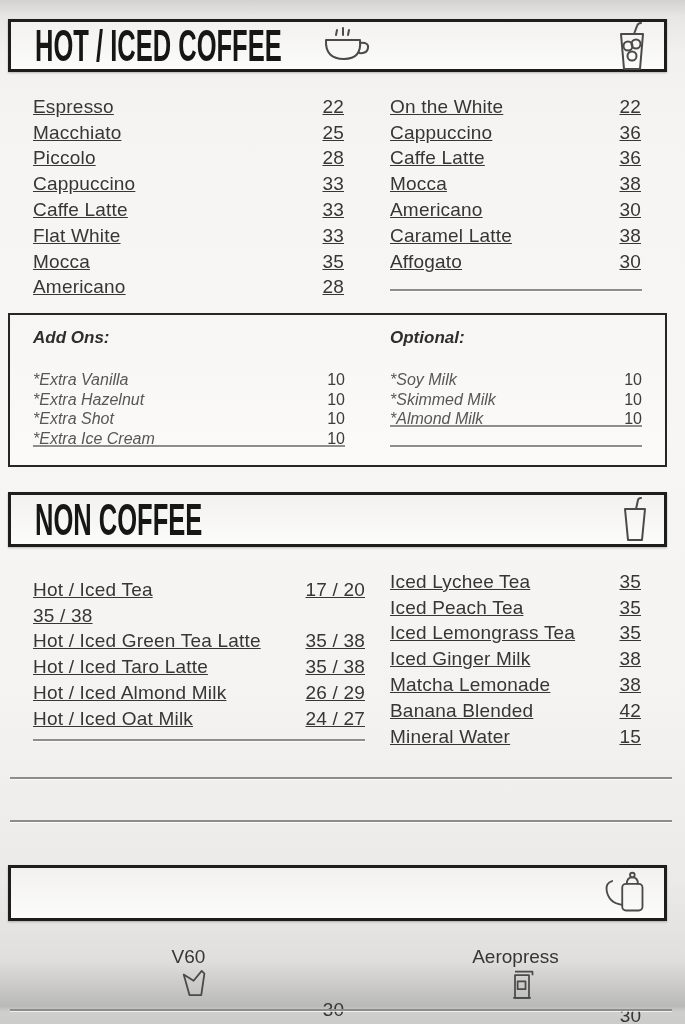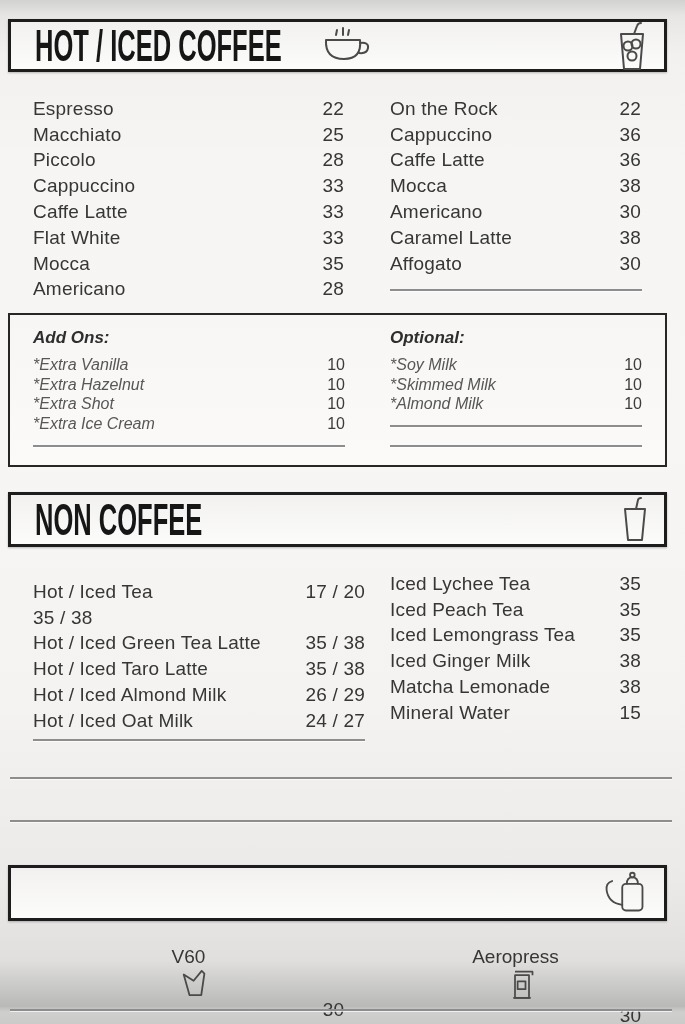--- a/index.html
+++ b/index.html
@@ -22,29 +22,29 @@
   .sec-title{
     display:block;white-space:nowrap;font-weight:bold;font-size:44px;line-height:44px;
     color:#161616;transform:scaleX(0.58);transform-origin:left center;letter-spacing:0px;
   }
   .w-hot{width:240px;} .w-non{width:152px;} .w-brew{width:168px;}
   .hicon{display:flex;align-items:center;}
   .push-right{margin-left:auto;}
   svg{display:block;}
   
   .menu-col{position:absolute;}
-  .m-row{display:flex;justify-content:space-between;align-items:flex-end;
-    height:25.8px;font-size:19px;color:#363636;letter-spacing:0.2px;}
+  .m-row{display:flex;justify-content:space-between;align-items:center;
+    height:25.8px;font-size:19px;color:#363636;letter-spacing:0.2px;text-decoration:underline;}
   .m-row .pr{text-align:right;}
   
   .aobox{position:absolute;left:8px;top:313px;width:659px;height:154px;box-sizing:border-box;
     border:2px solid #262626;background:linear-gradient(180deg,#f7f6f4,#fbfaf9);padding-left:28px;}
   .ao-col{position:absolute;top:13px;}
   .ao-title{font-size:17px;font-weight:bold;font-style:italic;color:#2e2e2e;height:22px;}
-  .ao-rows{margin-top:6px;}
+  .ao-rows{margin-top:21px;}
   .ao-row{display:flex;justify-content:space-between;align-items:baseline;
     height:19.7px;font-size:16px;font-style:italic;color:#575757;}
   .ao-row .pr{font-style:normal;color:#3c3c3c;}
   
   .rule{position:absolute;height:2px;background:#8d8d8d;box-shadow:0 1px 0 rgba(255,255,255,0.7);}
   
   .brew-group{position:absolute;display:flex;align-items:center;font-size:19px;color:#363636;flex-direction:column;}
   .brew-group .pr{margin-left:auto;}
   .brew-icon{margin-left:12px;}
 </style>
@@ -113,21 +113,21 @@
       </div>
 
       <div class="m-row">
         <span class="nm">Americano</span>
         <span class="pr">28</span>
       </div>
     </div>
   <div class="menu-col" style="left:390px;top:94px;width:251px;">
 
       <div class="m-row">
-        <span class="nm">On the Rock</span>
+        <span class="nm">On the White</span>
         <span class="pr">22</span>
       </div>
 
       <div class="m-row">
         <span class="nm">Cappuccino</span>
         <span class="pr">36</span>
       </div>
 
       <div class="m-row">
         <span class="nm">Caffe Latte</span>
@@ -270,20 +270,24 @@
       <div class="m-row">
         <span class="nm">Iced Ginger Milk</span>
         <span class="pr">38</span>
       </div>
 
       <div class="m-row">
         <span class="nm">Matcha Lemonade</span>
         <span class="pr">38</span>
       </div>
 
+      <div class="m-row">
+        <span class="nm">Banana Blended</span>
+        <span class="pr">42</span>
+      </div>
 
       <div class="m-row">
         <span class="nm">Mineral Water</span>
         <span class="pr">15</span>
       </div>
     </div>
   <div class="rule" style="left:33px;top:739px;width:332px;"></div>
 
   <div class="rule" style="left:10px;top:777px;width:662px;"></div>
   <div class="rule" style="left:10px;top:820px;width:662px;"></div>

